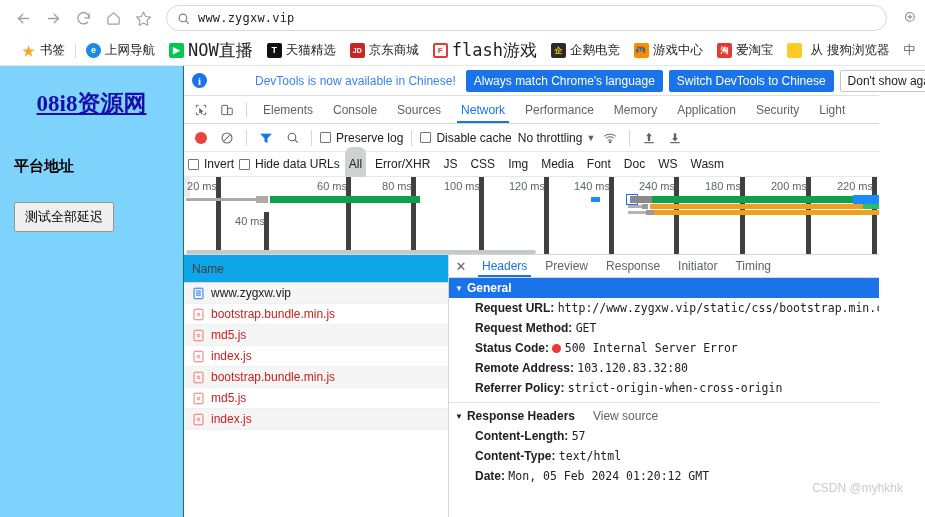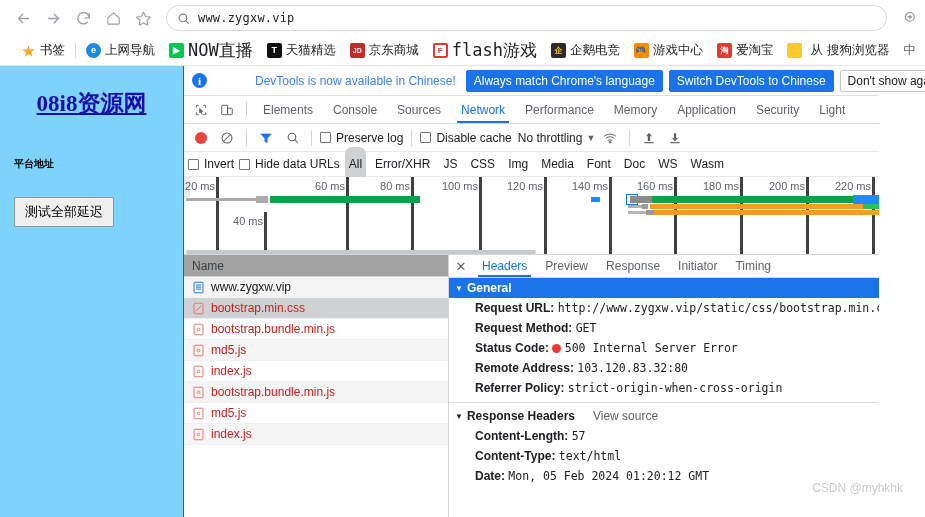--- a/index.html
+++ b/index.html
@@ -96,21 +96,21 @@
     text-align: center;
     margin-top: 10px;
     font-size: 23px;
     font-weight: bold;
     color: #1a0dab;
     text-decoration: underline;
     font-family: "Liberation Serif", serif;
   }
   .plat-label {
     margin-top: 38px;
-    font-size: 10px;
+    font-size: 15px;
     color: #000;
     font-weight: bold;
     font-family: "Liberation Sans", sans-serif;
   }
   .test-btn {
     margin-top: 26px;
     display: inline-block;
     padding: 5px 10px;
     font-size: 13px;
     background: #efefef;
@@ -241,21 +241,21 @@
   
   .dt-overview {
     height: 78px;
     border-bottom: 1px solid #d4d6d8;
     position: relative;
     background: #fff;
     overflow: hidden;
   }
   .ov-tick {
     position: absolute; top: 0; height: 78px;
-    border-left: 3px solid #404040;
+    border-left: 5px solid #404040;
   }
   .ov-tick-lbl {
     position: absolute; top: 3px;
     font-size: 11px; color: #5f6368;
     transform: translateX(-100%);
     padding-right: 4px; white-space: nowrap;
   }
   .ov-left-band {
     position: absolute; left: 0; top: 0; width: 6px; height: 20px;
     background: #e8eaec;
@@ -272,26 +272,26 @@
 
   
   .dt-main { flex: 1; display: flex; overflow: hidden; }
   .req-list {
     width: 265px; flex: none;
     border-right: 1px solid #d4d6d8;
     display: flex; flex-direction: column;
     background: #fff;
   }
   .req-head {
-    height: 22px;
+    height: 28px;
     display: flex; align-items: center;
     padding-left: 8px;
     font-size: 12px; color: #3c4043;
     border-bottom: 1px solid #d4d6d8;
-    background: #a3a3a3;
+    background: #0ea5e9;
   }
   .req-row {
     height: 21px;
     display: flex; align-items: center;
     gap: 6px;
     padding-left: 8px;
     font-size: 12px;
     white-space: nowrap;
     border-bottom: 1px solid #f0f0f0;
   }
@@ -593,21 +593,21 @@
       <div class="ov-tick" style="left:295px;">
           <span class="ov-tick-lbl">100 ms</span>
         </div>
       <div class="ov-tick" style="left:360px;">
           <span class="ov-tick-lbl">120 ms</span>
         </div>
       <div class="ov-tick" style="left:425px;">
           <span class="ov-tick-lbl">140 ms</span>
         </div>
       <div class="ov-tick" style="left:490px;">
-          <span class="ov-tick-lbl">160 ms</span>
+          <span class="ov-tick-lbl">240 ms</span>
         </div>
       <div class="ov-tick" style="left:556px;">
           <span class="ov-tick-lbl">180 ms</span>
         </div>
       <div class="ov-tick" style="left:622px;">
           <span class="ov-tick-lbl">200 ms</span>
         </div>
       <div class="ov-tick" style="left:688px;">
           <span class="ov-tick-lbl">220 ms</span>
         </div>
@@ -642,27 +642,20 @@
         <div class="req-row doc alt">
           <svg class="rico" viewBox="0 0 16 16" fill="none" stroke="#1a73e8" stroke-width="1.2">
               <rect x="2.5" y="1.5" width="11" height="13" rx="1"></rect>
               <line x1="5" y1="5" x2="11" y2="5"></line>
               <line x1="5" y1="7.5" x2="11" y2="7.5"></line>
               <line x1="5" y1="10" x2="11" y2="10"></line>
             </svg>
           <span class="nm">www.zygxw.vip</span>
         </div>
 
-        <div class="req-row sel">
-          <svg class="rico" viewBox="0 0 16 16" fill="none" stroke="#e8756c" stroke-width="1.2">
-              <rect x="2.5" y="1.5" width="11" height="13" rx="1"></rect>
-              <line x1="5" y1="11" x2="11" y2="5"></line>
-            </svg>
-          <span class="nm">bootstrap.min.css</span>
-        </div>
 
         <div class="req-row">
           <svg class="rico" viewBox="0 0 16 16" fill="none" stroke="#e8756c" stroke-width="1.2">
               <rect x="2.5" y="1.5" width="11" height="13" rx="1"></rect>
               <circle cx="8" cy="8" r="1.6"></circle>
             </svg>
           <span class="nm">bootstrap.bundle.min.js</span>
         </div>
 
         <div class="req-row alt">

